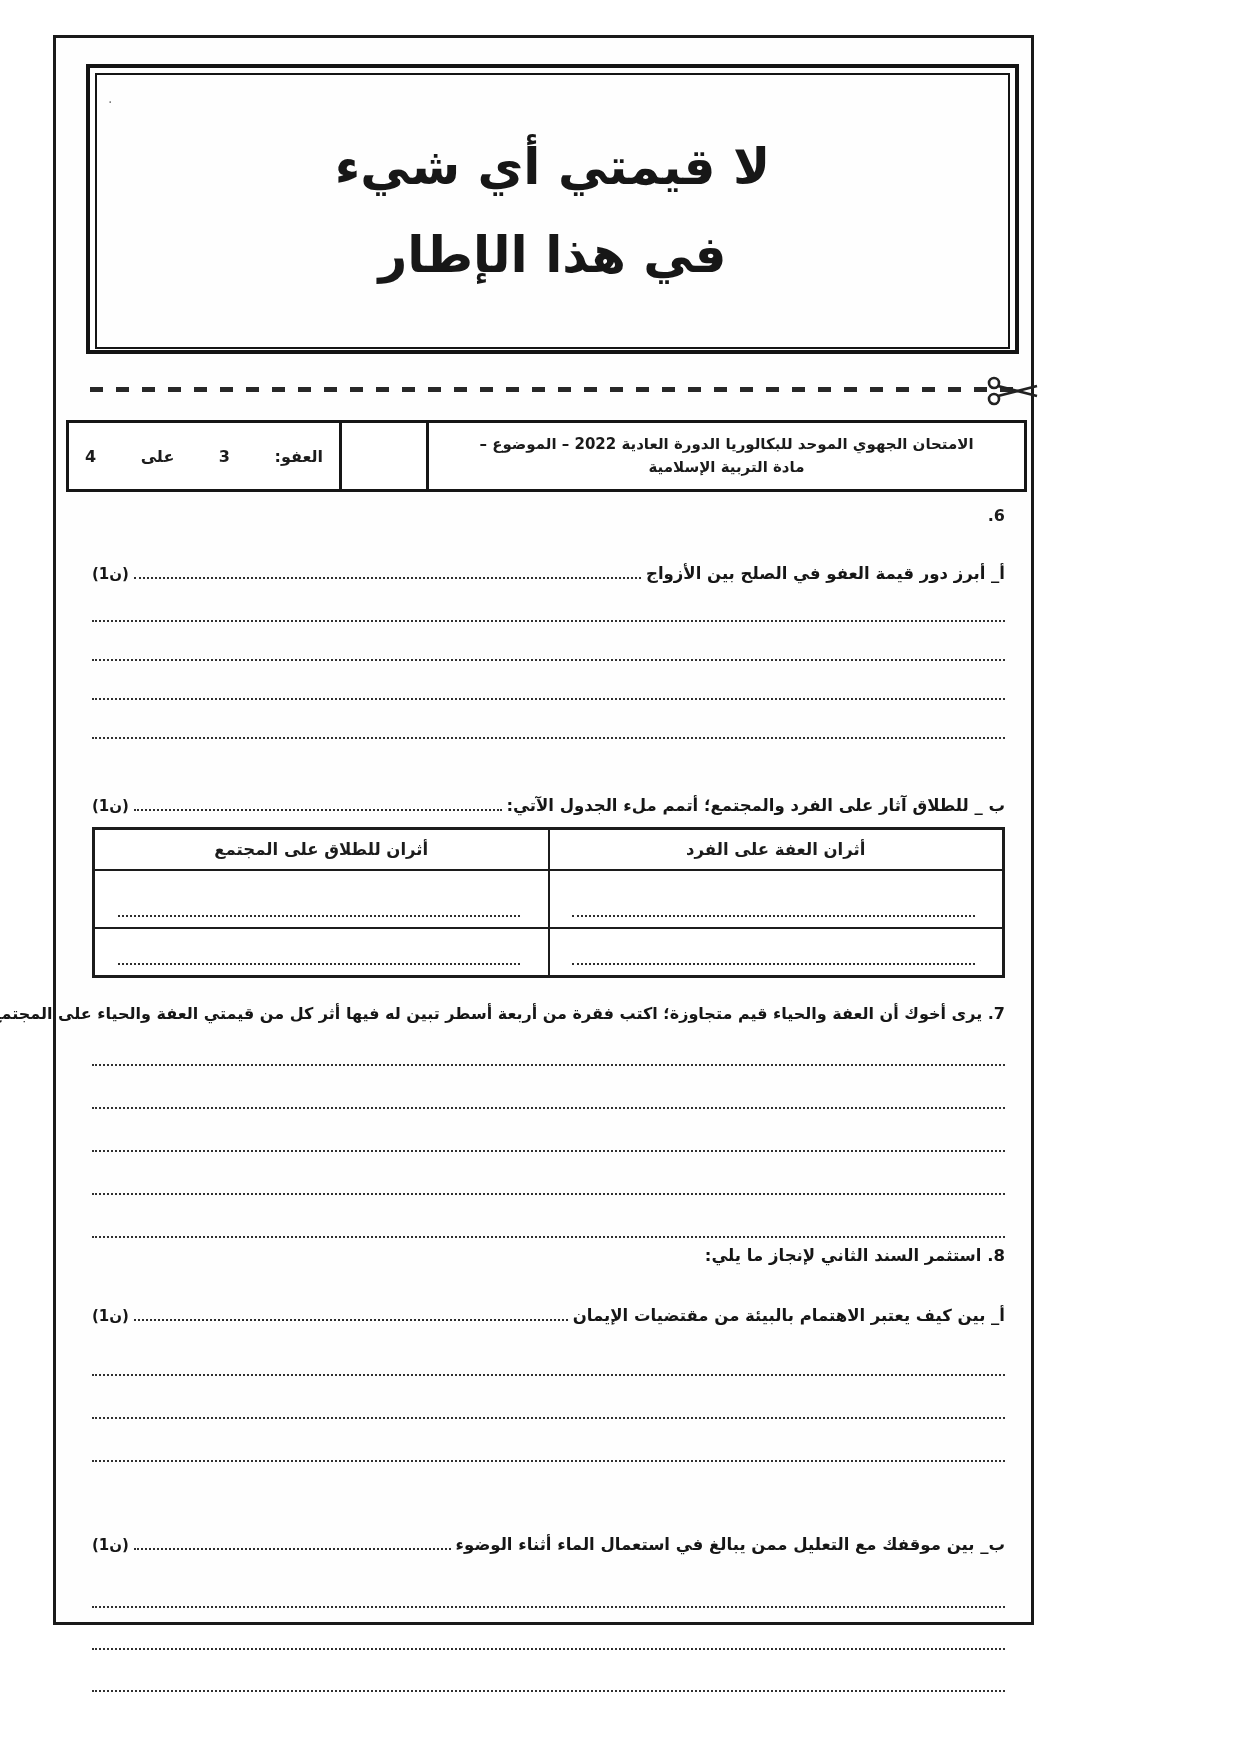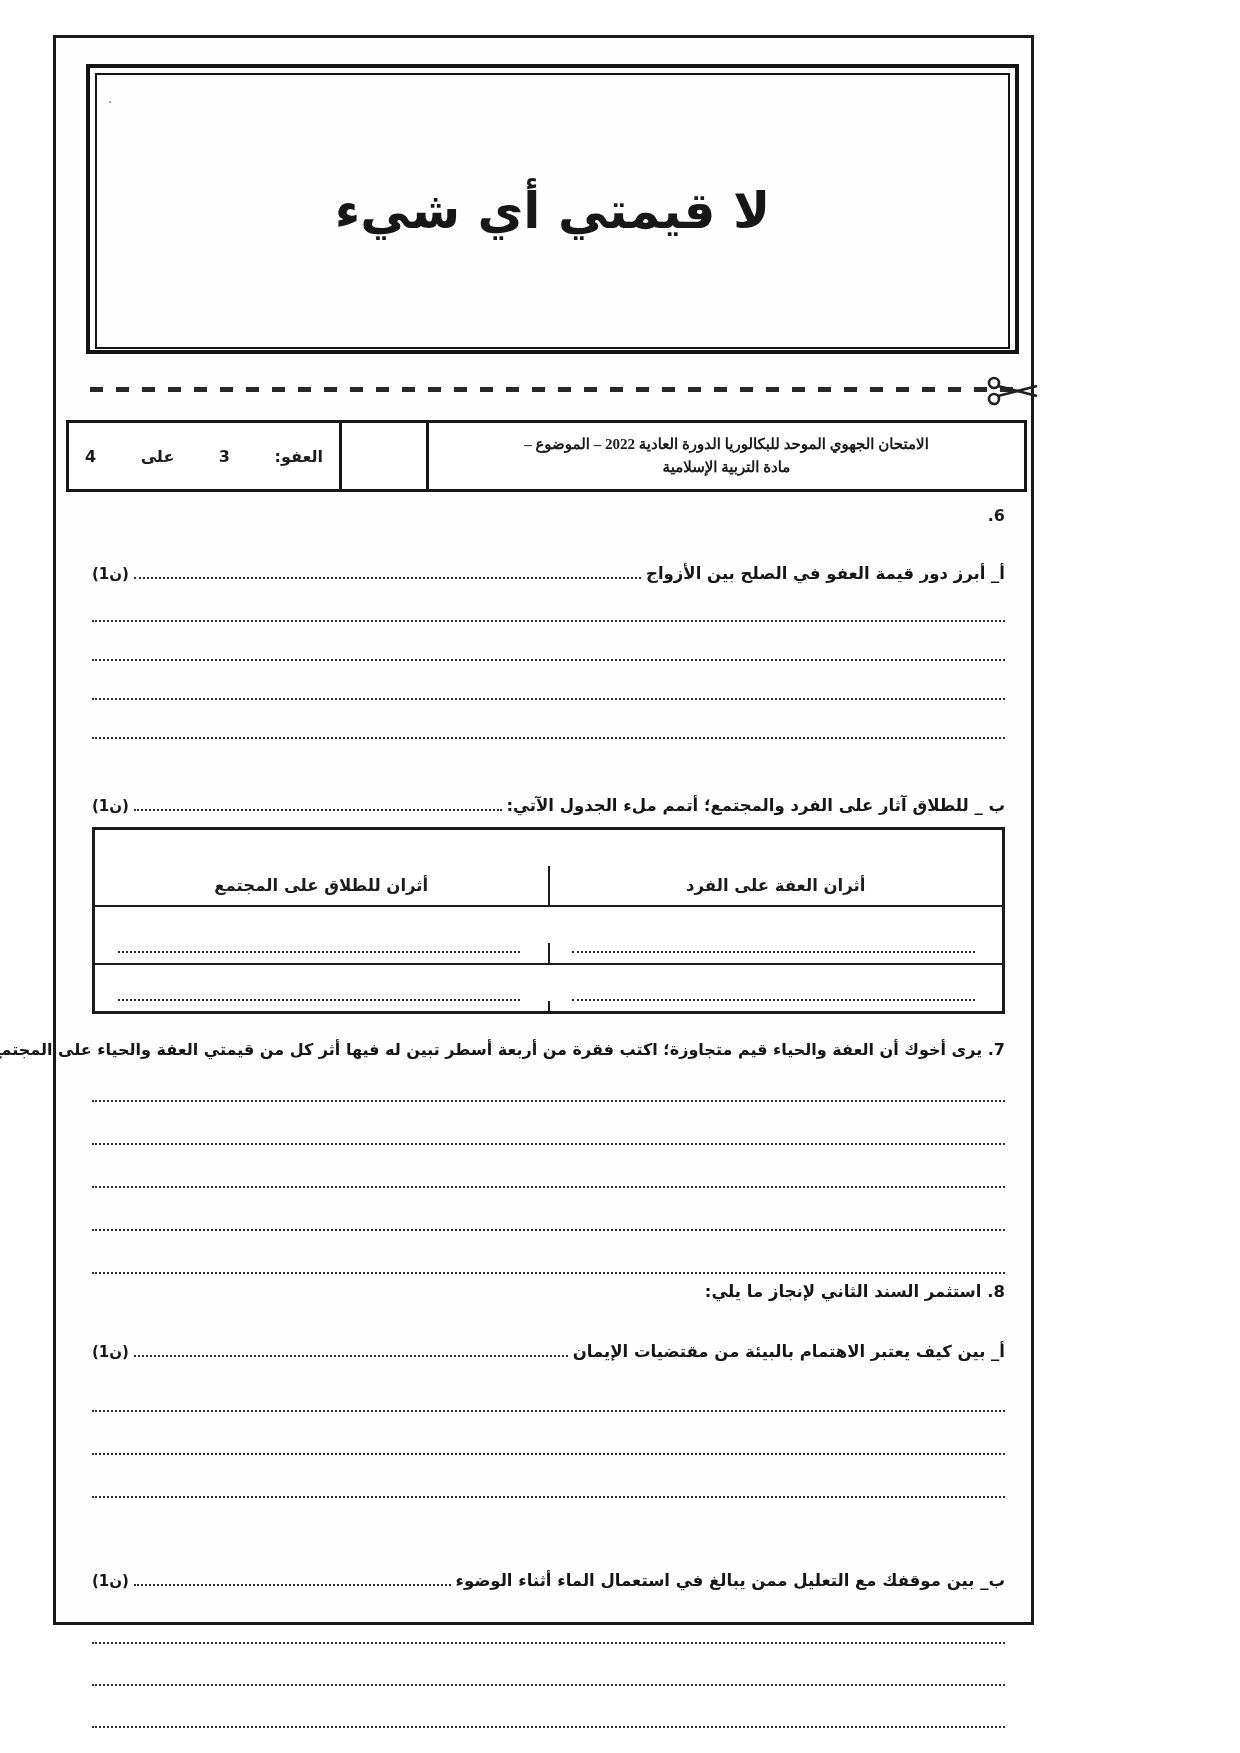--- a/index.html
+++ b/index.html
@@ -17,57 +17,58 @@
   .nwline{font-size:50px;font-weight:bold;color:#171717;letter-spacing:1px;}
   .speck{position:absolute;top:26px;left:18px;color:#777;font-size:14px;}
   
   .cutline{
     height:5px;margin:33px 8px 0 34px;position:relative;
     background:repeating-linear-gradient(90deg,#282828 0 13px,transparent 13px 26px);
   }
   .scissors{position:absolute;right:-16px;top:-13px;}
   
   .hstrip{display:flex;margin:28px 4px 0 10px;border:3px solid #161616;height:66px;box-sizing:content-box;background:#fff;}
-  .hcell-title{flex:1;display:flex;flex-direction:column;align-items:center;justify-content:center;gap:4px;font-weight:bold;font-size:15px;color:#1b1b1b;line-height:1.3;font-family:Liberation Serif, serif;}
+  .hcell-title{flex:1;display:flex;flex-direction:column;align-items:center;justify-content:center;gap:4px;font-weight:bold;font-size:15px;color:#1b1b1b;line-height:1.3;}
   .hcell-empty{width:84px;border-right:3px solid #161616;border-left:3px solid #161616;}
   .hcell-page{width:238px;display:flex;align-items:center;justify-content:space-between;padding:0 16px;font-weight:bold;font-size:16px;}
   
   .content{padding:0 26px 0 36px;}
   .qnum{margin-top:14px;font-weight:bold;font-size:16px;padding-left:6px;}
   .qrow{display:flex;align-items:flex-end;margin-top:8px;font-weight:bold;font-size:16.5px;color:#161616;}
   .qrow .lbl{white-space:nowrap;}
   .leader{flex:1;border-bottom:2.5px dotted #2d2d2d;margin:0 5px 4px 5px;min-width:10px;}
   .spacer{flex:1;min-width:4px;}
   .pts{white-space:nowrap;font-size:15px;margin-top:32px;}
   .ans{border-bottom:2.5px dotted #303030;}
   .g37 .ans{height:37px;}
   .g41 .ans{height:41px;}
   .g40 .ans{height:40px;}
   
   .qtable{border:3px solid #1c1c1c;margin-top:12px;background:#fff;}
   .trow{display:flex;}
   .trow.head{border-bottom:2.5px solid #1c1c1c;}
   .trow.mid{border-bottom:2.5px solid #1c1c1c;}
-  .tcell{flex:1;box-sizing:border-box;margin-top:36px;}
+  .tcell{flex:1;box-sizing:border-box;}
   .trow > .tcell:first-child{border-left:2.5px solid #1c1c1c;}
   .head .tcell{text-align:center;font-weight:bold;font-size:16.5px;padding:10px 4px;}
   .body1{height:56px;}
   .body2{height:46px;}
   .tcell{position:relative;}
   .cdots{position:absolute;bottom:10px;right:6%;left:5%;border-bottom:2.5px dotted #2d2d2d;}
 </style>
 </head>
 <body>
 
 <div class="sheet">
 
   <div class="nwbox">
     <span class="speck">·</span>
     <div class="nwinner">
       <div class="nwline">لا قيمتي أي شيء</div>
+      <div class="nwline">في هذا الإطار</div>
     </div>
   </div>
 
   <div class="cutline">
     <span class="scissors">
       <svg width="52" height="34" viewBox="0 0 52 34">
         <circle cx="7" cy="9" r="5" fill="none" stroke="#222" stroke-width="2.6"></circle>
         <circle cx="7" cy="25" r="5" fill="none" stroke="#222" stroke-width="2.6"></circle>
         <line x1="11" y1="12" x2="50" y2="22" stroke="#222" stroke-width="2.6"></line>
         <line x1="11" y1="22" x2="50" y2="12" stroke="#222" stroke-width="2.6"></line>

